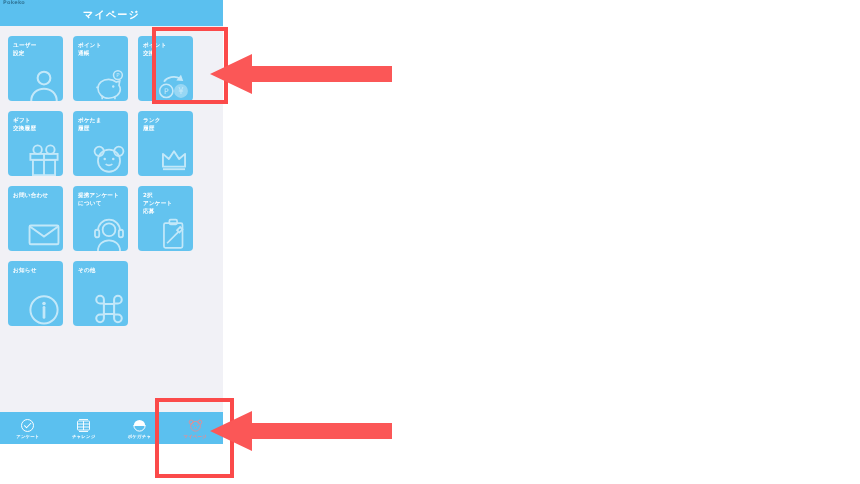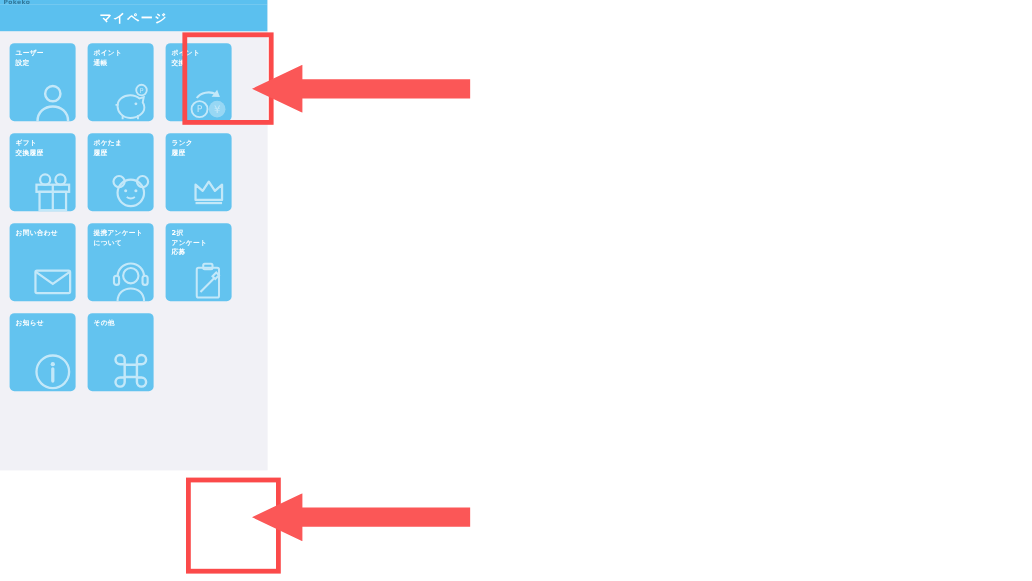--- a/index.html
+++ b/index.html
@@ -14,21 +14,21 @@
     overflow: hidden;
     font-family: "DejaVu Sans", "Liberation Sans", sans-serif;
   }
 
   
   #phone {
     position: absolute;
     left: 0;
     top: 0;
     width: 223px;
-    height: 392px;
+    height: 444px;
     background: #f1f1f6;
     overflow: hidden;
   }
 
   
   #status-strip {
     position: absolute;
     left: 0; top: 0;
     width: 223px; height: 4px;
     background: #5bc0ef;

